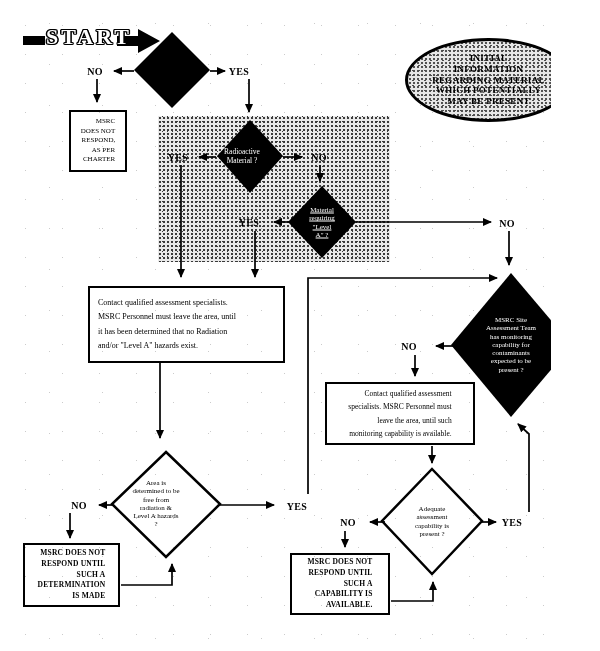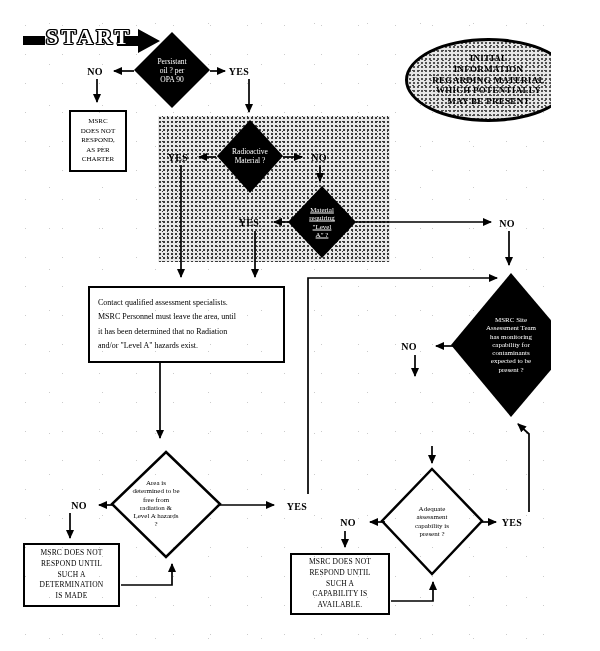--- a/index.html
+++ b/index.html
@@ -15,22 +15,22 @@
   .stipple{position:absolute;background-color:#e9e9e9;
     background-image:radial-gradient(#3a3a3a .75px,transparent .95px),radial-gradient(#3a3a3a .7px,transparent .9px);
     background-size:4px 4px,5px 5px;background-position:0 0,2px 3px;}
 
   svg{position:absolute;left:0;top:0;}
 
   .pre{white-space:pre-line;}
   .dtext{position:absolute;color:#fff;font-size:7px;line-height:1.18;text-align:center;transform:translate(-50%,-50%);width:120px;}
   .dtext.dark{color:#000;}
   .box{position:absolute;background:#fff;border:2px solid #000;box-sizing:border-box;
-    display:flex;align-items:center;justify-content:center;text-align:center;font-size:7.5px;line-height:1.45;}
-  .box.heavy{border-width:2.5px;font-weight:400;letter-spacing:.2px;}
+    display:flex;align-items:center;justify-content:center;text-align:right;font-size:7.5px;line-height:1.45;}
+  .box.heavy{border-width:2.5px;font-weight:700;letter-spacing:.2px;}
   .lbl{position:absolute;transform:translate(-50%,-50%);font-weight:700;font-size:10px;letter-spacing:.3px;}
   .lbl.it{font-style:italic;}
 
   #start-text{position:absolute;left:46px;top:24px;font-size:22px;font-weight:700;letter-spacing:3px;color:#fff;
     text-shadow:-1.4px 0 #000,1.4px 0 #000,0 -1.4px #000,0 1.4px #000,-1px -1px #000,1px 1px #000,-1px 1px #000,1px -1px #000;}
   #start-dash{position:absolute;left:23px;top:36px;width:22px;height:9px;background:#000;}
 
   #oval{position:absolute;left:405px;top:38px;width:167px;height:84px;border:3px solid #000;border-radius:50%;
     box-sizing:border-box;display:flex;align-items:center;justify-content:center;text-align:center;
     font-weight:700;font-size:9px;line-height:1.2;letter-spacing:.3px;
@@ -94,24 +94,21 @@
 
   <div id="start-dash"></div>
   <div id="start-text">START</div>
 
   <div id="oval" class="pre">INITIAL
 INFORMATION
 REGARDING MATERIAL
 WHICH POTENTIALLY
 MAY BE PRESENT</div>
 
-  <div class="dtext pre" style="left:172px;top:71px;font-size:7.5px;">Persistant
-oil ? per
-OPA 90</div>
-  <div class="dtext pre" style="left:250px;top:157px;font-size:7.5px;">Radioactive
+  <div class="dtext pre" style="left:242px;top:157px;font-size:7.5px;">Radioactive
 Material ?</div>
   <div class="dtext pre" style="left:322px;top:222px;text-decoration:underline;">Material
 requiring
 "Level
 A" ?</div>
   <div class="dtext dark pre" style="left:156px;top:504px;">Area is
 determined to be
 free from
 radiation &amp;
 Level A hazards
@@ -132,20 +129,24 @@
 DOES NOT
 RESPOND,
 AS PER
 CHARTER</div>
 
   <div class="box pre" style="left:88px;top:286px;width:197px;height:77px;font-size:8px;line-height:1.8;justify-content:flex-start;text-align:left;padding:16px 8px;">Contact qualified assessment specialists.
 MSRC Personnel must leave the area, until
 it has been determined that no Radiation
 and/or "Level A" hazards exist.</div>
 
+  <div class="box pre" style="left:325px;top:382px;width:150px;height:63px;line-height:1.75;">Contact qualified assessment
+specialists. MSRC Personnel must
+leave the area, until such
+monitoring capability is available.</div>
 
   <div class="box heavy pre" style="left:23px;top:543px;width:97px;height:64px;">MSRC DOES NOT
 RESPOND UNTIL
 SUCH A
 DETERMINATION
 IS MADE</div>
 
   <div class="box heavy pre" style="left:290px;top:553px;width:100px;height:62px;">MSRC DOES NOT
 RESPOND UNTIL
 SUCH A

